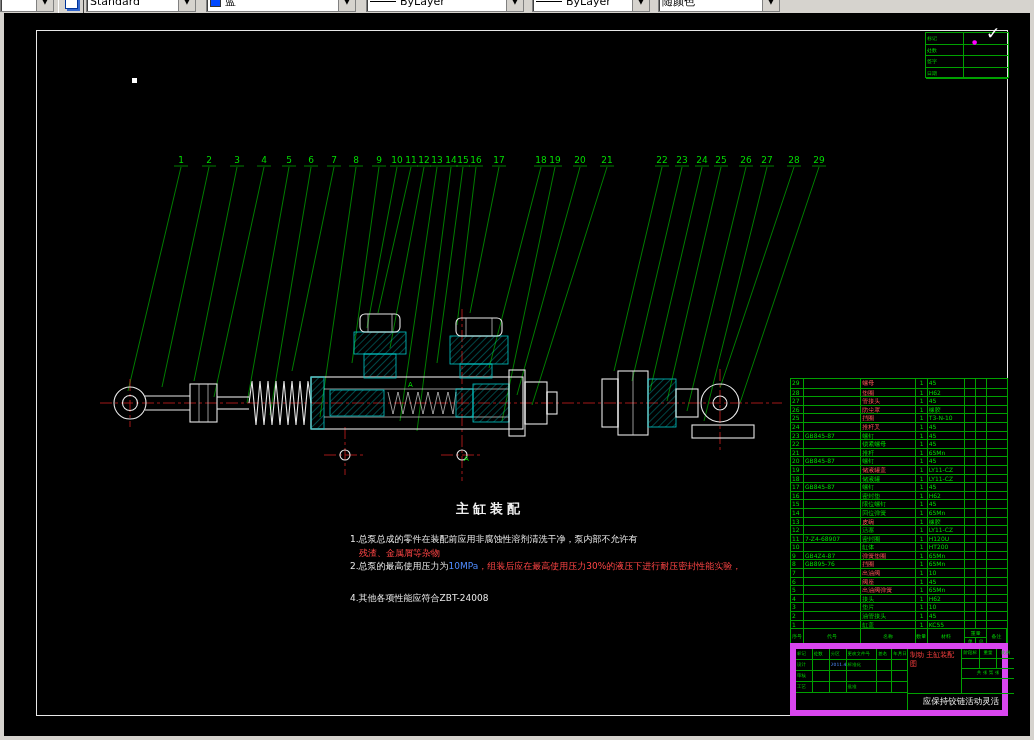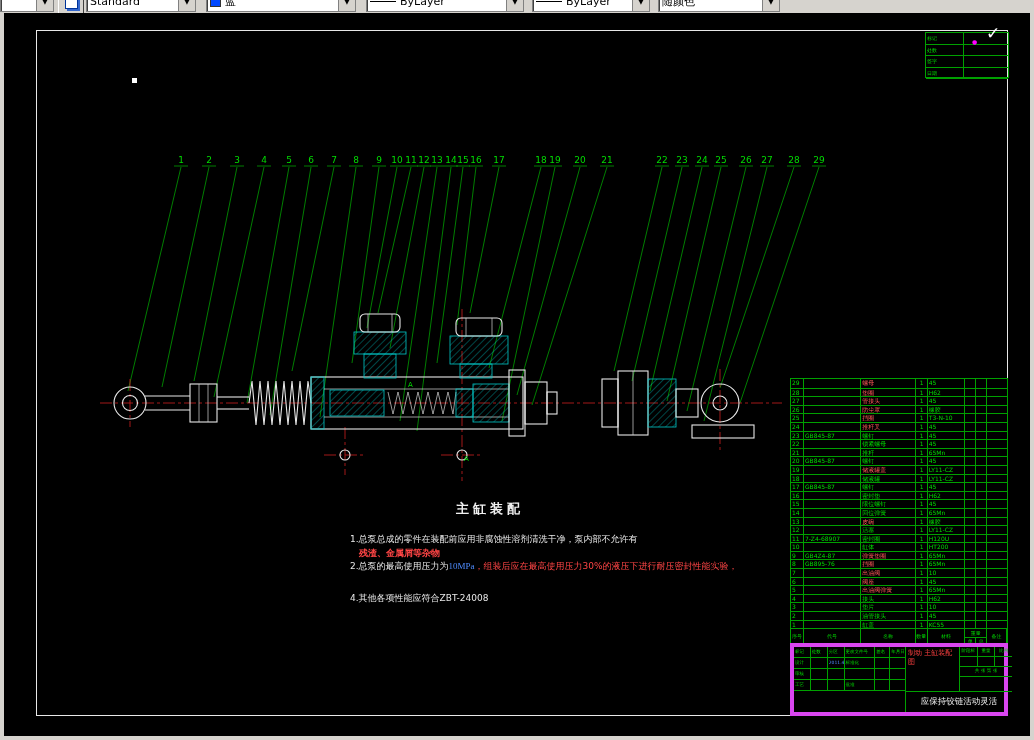--- a/index.html
+++ b/index.html
@@ -28,41 +28,41 @@
   .w2{stroke:#d8d8d8;fill:none;stroke-width:0.7;}
   .cy{stroke:#00c8c8;stroke-width:0.8;}
   .cl{stroke:#cc2020;stroke-width:0.8;stroke-dasharray:12 3 3 3;fill:none;}
   .leader{stroke:#00b400;stroke-width:0.7;}
   .part-num{fill:#00dc00;font-size:9px;text-anchor:middle;}
   .gmark{fill:#00dc00;font-size:7px;}
   
   .tech-title{position:absolute;left:452px;top:487px;color:#f0f0f0;font-size:13px;font-weight:bold;letter-spacing:4px;}
   .tech-block{position:absolute;left:346px;top:520px;width:440px;}
   .tech-line{font-size:9px;line-height:13.5px;white-space:nowrap;}
-  .tech-line.indent{padding-left:9px;font-weight:bold;}
-  .t-white{color:#e8e8e8;} .t-red{color:#ff4545;} .t-blue{color:#4f8cff;font-family:Liberation Serif, serif;}
+  .tech-line.indent{padding-left:9px;}
+  .t-white{color:#e8e8e8;} .t-red{color:#ff4545;} .t-blue{color:#4f8cff;}
   
   .bom{position:absolute;left:786px;top:365px;width:218px;border:1px solid #00a000;box-sizing:border-box;}
   .bom-row{display:flex;height:8.6px;}
   .bom-cell{border-right:1px solid #00a000;border-top:1px solid #00a000;box-sizing:border-box;
             font-size:6px;line-height:7.5px;color:#00dc00;overflow:hidden;white-space:nowrap;padding-left:1px;}
   .bom-row:first-child .bom-cell{border-top:none;}
   .c-no{width:13px;} .c-code{width:58px;} .c-name{width:55px;} .c-qty{width:12px;text-align:center;}
   .c-mat{width:38px;} .c-w1{width:11px;} .c-w2{width:11px;} .c-note{width:20px;border-right:none;}
   .bom-header{display:flex;height:16px;}
   .bom-hcell{font-size:5px;color:#00dc00;text-align:center;border-right:1px solid #00a000;border-top:1px solid #00a000;
              box-sizing:border-box;line-height:15px;overflow:hidden;}
   .c-wgroup{width:22px;border-right:1px solid #00a000;border-top:1px solid #00a000;box-sizing:border-box;
             font-size:5px;color:#00dc00;text-align:center;}
   .wtop{height:8px;border-bottom:1px solid #00a000;line-height:8px;}
   .wbot{display:flex;height:7px;line-height:7px;}
   .wbot span{flex:1;overflow:hidden;}
   .wbot span:first-child{border-right:1px solid #00a000;}
   
-  .titleblock{position:absolute;left:786px;top:630px;width:218px;height:73px;border:4px solid #d946ef;
+  .titleblock{position:absolute;left:786px;top:630px;width:218px;height:73px;border:6px solid #d946ef;
               box-sizing:border-box;display:flex;}
   .tb-left{width:112px;border-right:1px solid #00a000;box-sizing:border-box;}
   .tb-row{display:flex;height:10px;border-bottom:1px solid #00a000;}
   .tb-row.tb-fill{height:31px;border-bottom:none;}
   .tb-cell{border-right:1px solid #00a000;font-size:4.5px;color:#00dc00;overflow:hidden;white-space:nowrap;
            box-sizing:border-box;line-height:9px;padding-left:1px;}
   .tw1{width:17px;} .tw2{width:17px;} .tw3{width:17px;} .tw4{width:31px;} .tw5{width:15px;} .tw6{width:15px;border-right:none;}
   .blue{color:#4f8cff;}
   .tb-right{width:106px;display:flex;flex-direction:column;box-sizing:border-box;}
   .tb-right-top{display:flex;height:44px;border-bottom:1px solid #00a000;}

